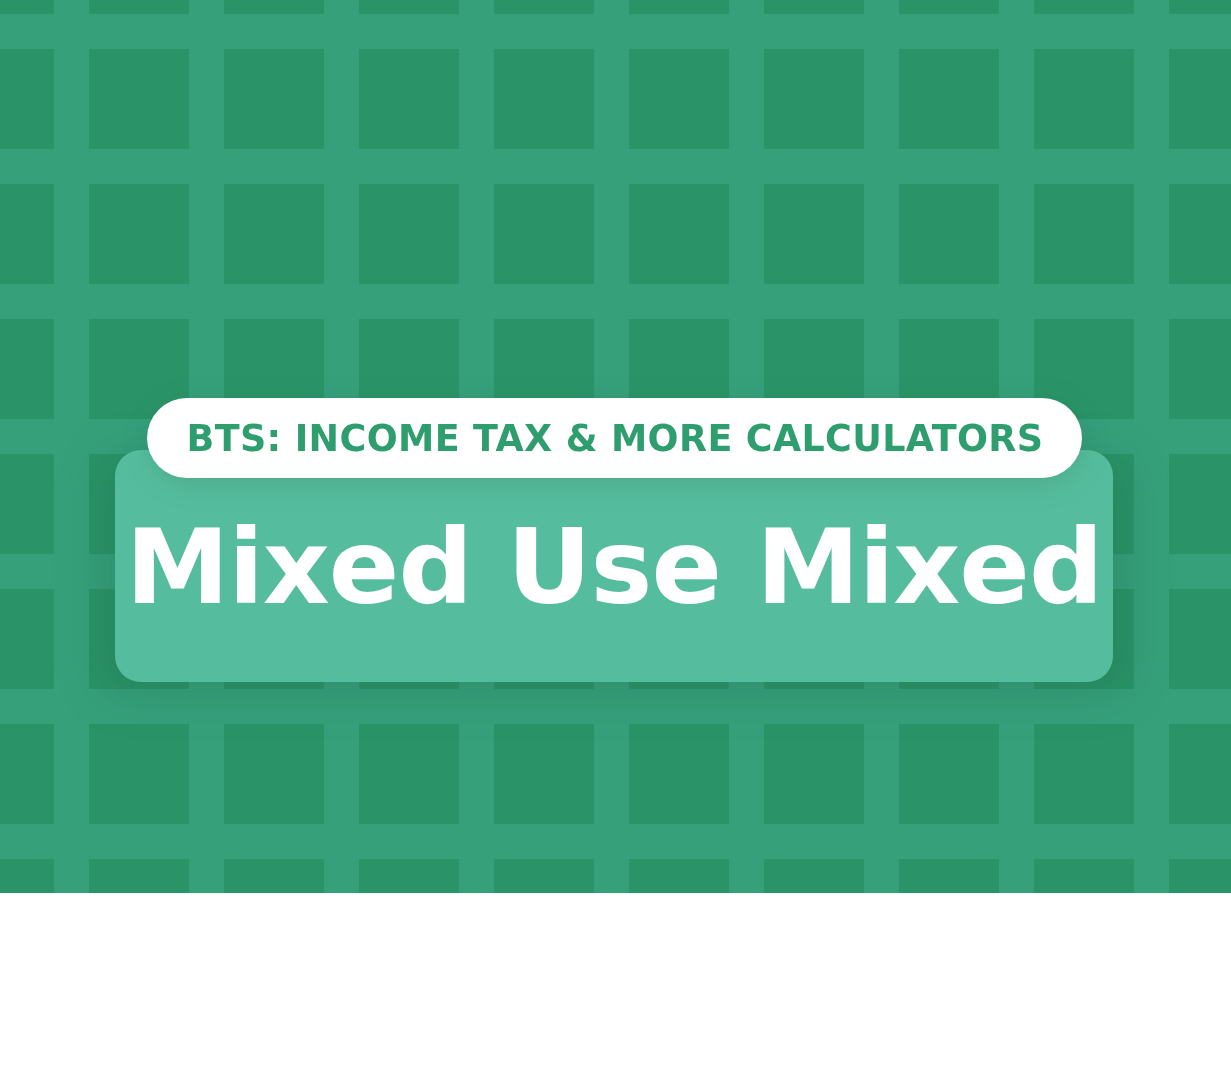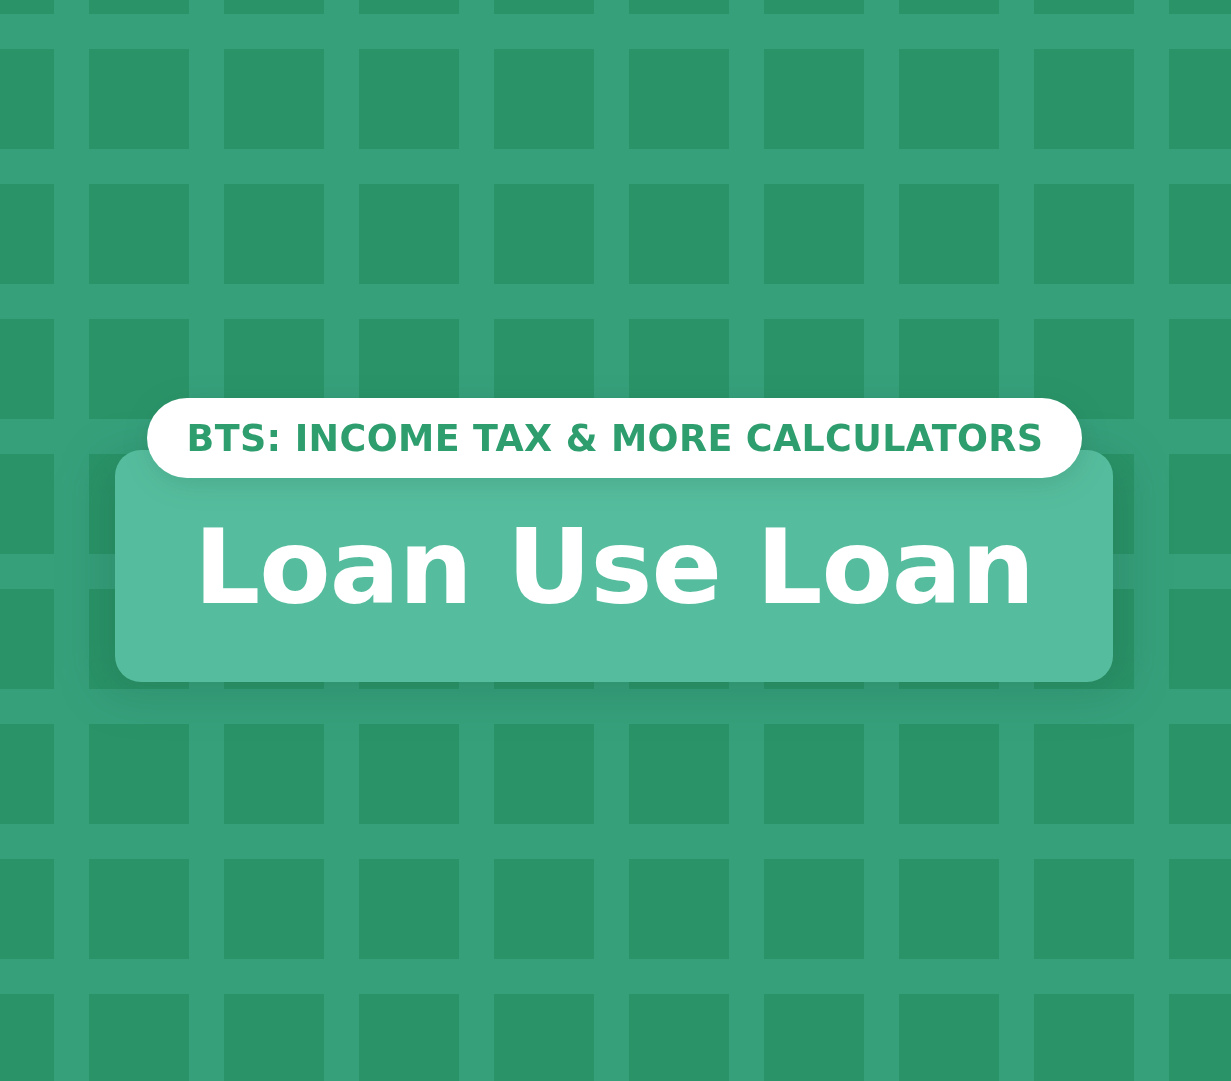--- a/index.html
+++ b/index.html
@@ -9,21 +9,21 @@
   body {
     width: 1231px;
     height: 1081px;
     overflow: hidden;
     font-family: "DejaVu Sans", sans-serif;
   }
 
   #canvas {
     position: relative;
     width: 1231px;
-    height: 1081px;
+    height: 893px;
     background-color: #36a07b;
     overflow: hidden;
   }
   
   #pattern2 {
     position: absolute;
     inset: 0;
     background-color: #36a07b;
   }
   #pattern2 .cell {
@@ -207,15 +207,15 @@
   <div id="card-shadow"></div>
 
   <div id="title-card"></div>
 
   <div id="badge-shadow"></div>
 
   <div id="badge">
     <span id="badge-label">BTS: INCOME TAX &amp; MORE CALCULATORS</span>
   </div>
 
-  <div id="page-title">Loan Use Loan</div>
+  <div id="page-title">Mixed Use Mixed</div>
 
 </div>
 
 </body></html>

